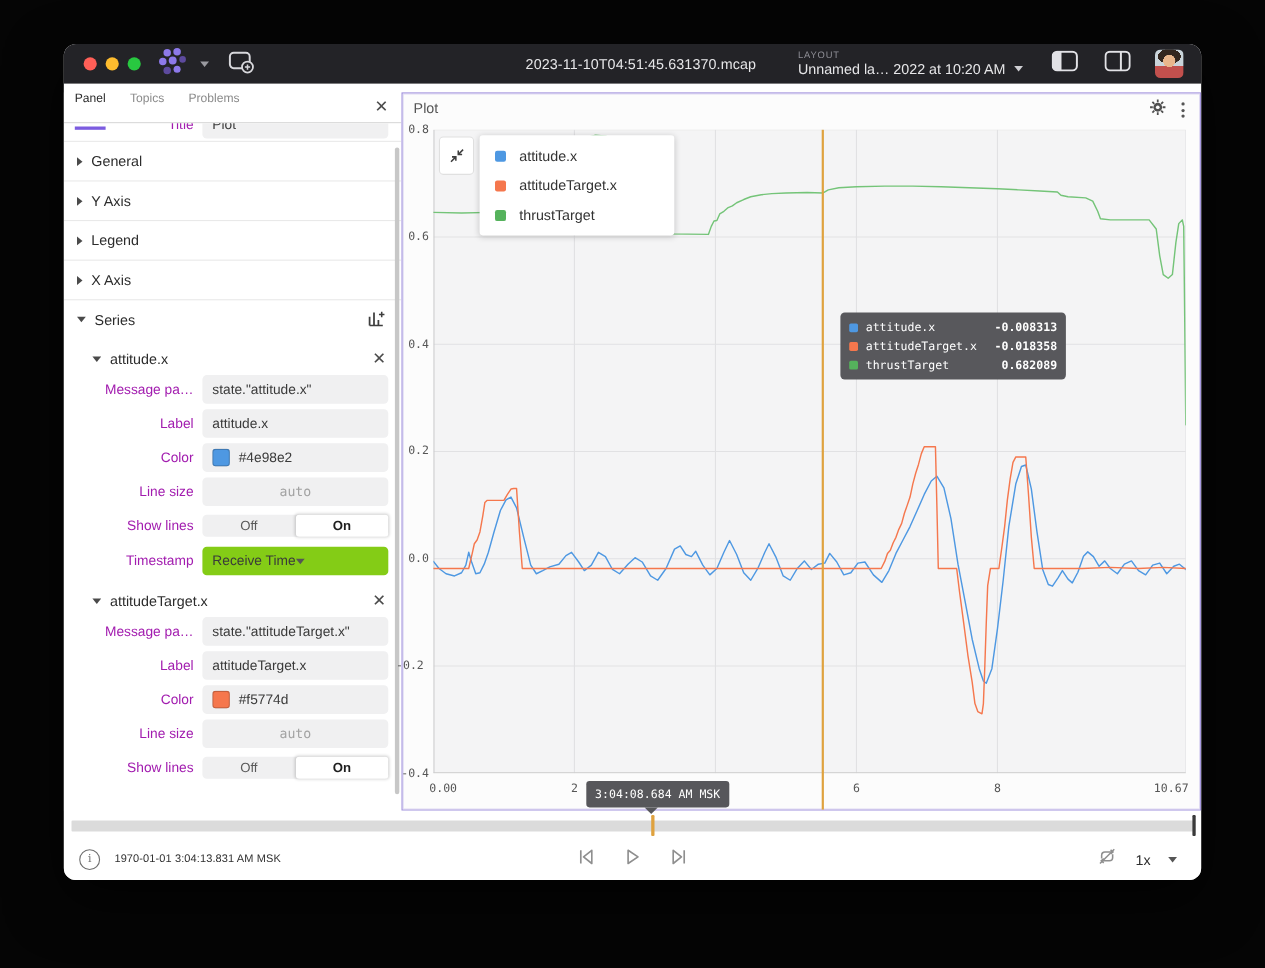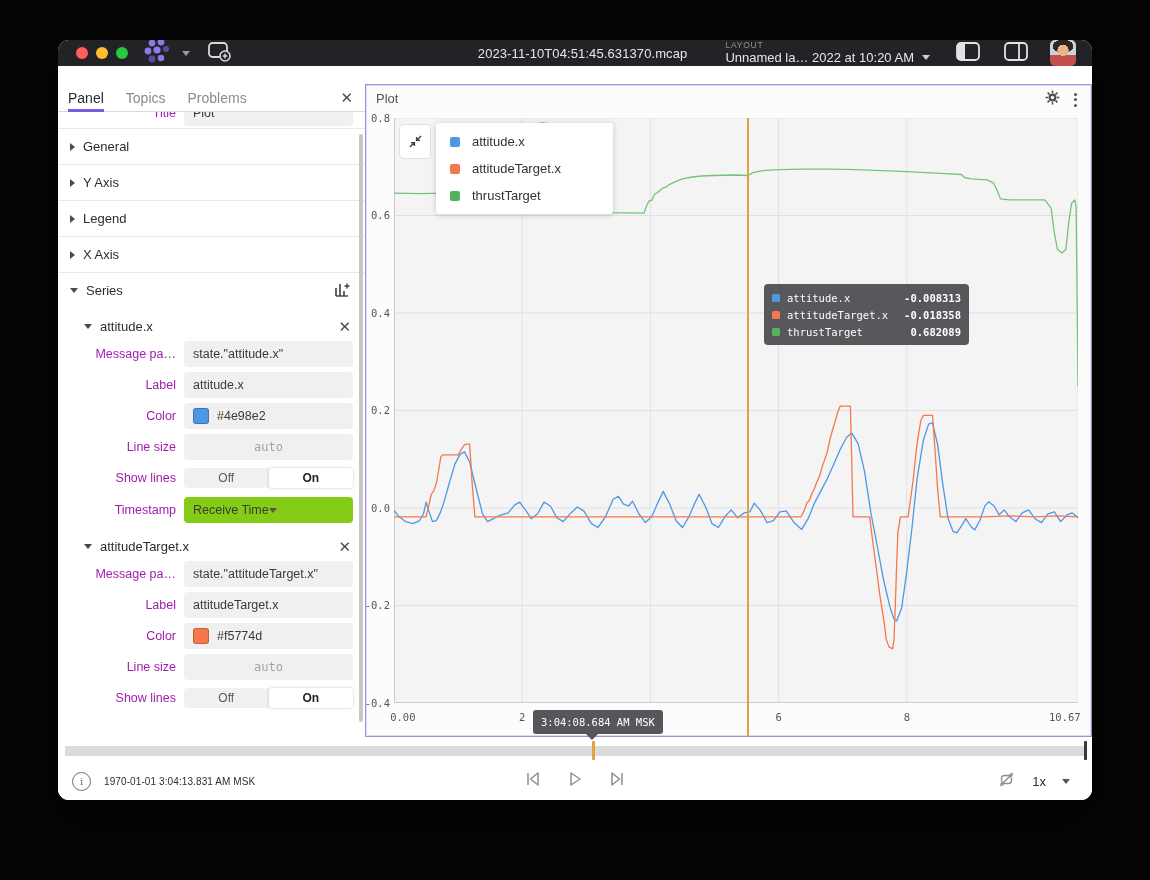--- a/index.html
+++ b/index.html
@@ -1,21 +1,21 @@
 <!DOCTYPE html>
 <html><head>
 <meta charset="utf-8">
 <style>
   html,body{margin:0;padding:0;background:#000;width:1150px;height:880px;
     font-family:"Liberation Sans",sans-serif;-webkit-font-smoothing:antialiased;}
   .stage{position:relative;width:1150px;height:880px;background:#050505;overflow:hidden;}
   .window{position:absolute;left:58px;top:40px;width:1034px;height:760px;border-radius:11px;
     background:#fff;overflow:hidden;box-shadow:0 18px 50px rgba(0,0,0,.65);}
   
-  .titlebar{position:absolute;left:0;top:0;width:100%;height:26px;background:#232327;
+  .titlebar{position:absolute;left:0;top:0;width:100%;height:36px;background:#232327;
     display:flex;align-items:center;}
   .traffic{display:flex;gap:8px;margin-left:18px;}
   .tl{width:12px;height:12px;border-radius:50%;}
   .tl.r{background:#ff5f57}.tl.y{background:#febc2e}.tl.g{background:#28c840}
   .logo{margin-left:14px;}
   .chev{width:0;height:0;border-left:4px solid transparent;border-right:4px solid transparent;
     border-top:5px solid #9a9aa0;display:inline-block;}
   .addpanel{margin-left:16px;}
   .tb-title{color:#e6e6e8;font-size:13px;margin-left:auto;letter-spacing:.1px;}
   .layout-group{margin-left:38px;line-height:1.1;cursor:default;}
@@ -25,21 +25,21 @@
   .avatar{width:26px;height:26px;border-radius:5px;margin:0 16px 0 22px;
     background:
       radial-gradient(circle at 50% 40%,#e9b68c 0 27%,rgba(0,0,0,0) 28%),
       radial-gradient(ellipse 40% 26% at 50% 24%,#33261e 0 99%,rgba(0,0,0,0) 100%),
       linear-gradient(#c9d4da 0 58%,#c2504d 58% 100%);}
   
   .main{position:absolute;left:0;top:44px;width:100%;height:653px;display:flex;background:#fff;}
   .sidebar{position:relative;width:307px;height:653px;background:#fff;flex:none;overflow:hidden;}
   .tabbar{height:27px;border-bottom:1px solid #d9d9d9;display:flex;align-items:center;
     padding-left:10px;position:relative;}
-  .tab{font-size:14px;color:#8b8b8b;margin-right:22px;position:relative;padding:6px 0 6px;}
+  .tab{font-size:11px;color:#8b8b8b;margin-right:22px;position:relative;padding:6px 0 22px;}
   .tab.active{color:#2b2b2b;}
   .tab.active::after{content:"";position:absolute;left:0;right:0;bottom:0;height:3px;background:#7c5ce0;}
   .tab-close{margin-left:auto;margin-right:12px;color:#4c4c4c;font-size:15px;line-height:1;cursor:pointer;}
   .cliprow{height:16px;overflow:hidden;position:relative;}
   .cliprow .frow{position:absolute;top:-12px;left:0;right:0;}
   .frow{display:flex;align-items:center;height:26px;margin-bottom:5px;}
   .flabel{width:118px;text-align:right;padding-right:8px;font-size:12.5px;color:#a21caf;flex:none;
     white-space:nowrap;overflow:hidden;}
   .finput{width:169px;height:26px;background:#f0f0f1;border-radius:4px;display:flex;align-items:center;
     padding:0 9px;font-size:12.5px;color:#3a3a3a;box-sizing:border-box;flex:none;}
@@ -324,21 +324,21 @@
               <polyline points="0.0,398.8 32.1,398.8 35.3,385.1 37.2,376.3 39.7,372.9 42.3,365.6 44.9,351.0 46.8,338.8 48.7,336.9 64.1,336.9 67.3,331.5 70.5,326.6 73.1,326.1 75.6,326.1 78.2,365.6 80.8,398.8 160.3,398.8 288.5,398.8 407.1,398.8 410.3,392.4 412.8,385.1 415.4,382.2 418.0,375.4 420.5,370.5 423.1,363.2 425.7,357.8 428.2,348.6 430.8,341.2 433.3,333.9 435.9,321.7 438.5,312.0 441.0,304.2 443.6,294.4 446.2,288.1 456.4,288.1 457.7,341.2 459.0,398.8 475.7,398.8 478.2,419.3 482.1,448.5 485.9,477.7 489.8,502.1 492.3,521.6 494.9,528.9 498.7,530.9 500.0,521.6 501.3,487.5 502.6,448.5 503.9,414.4 506.4,398.8 514.1,398.8 516.7,380.2 519.3,360.7 521.8,336.4 524.4,316.9 526.9,302.3 529.5,297.4 538.5,297.4 541.0,331.5 543.6,370.5 546.2,398.8 589.8,398.8 615.4,397.8 641.0,398.8 663.5,397.8 684.0,398.8" fill="none" stroke="#f5774d" stroke-width="1.3" stroke-linejoin="round" stroke-linecap="round"></polyline>
               <polyline points="0.0,75.1 25.6,75.6 51.3,75.1 76.9,75.6 102.6,75.1 128.2,73.1 131.4,58.5 134.6,24.4 138.5,7.3 147.4,4.9 157.1,5.9 163.5,12.2 173.1,34.1 182.7,63.4 192.3,82.9 201.9,92.6 211.5,94.6 250.0,95.1 252.6,87.8 255.1,82.9 257.7,82.4 260.3,76.5 264.1,74.1 268.0,70.7 271.8,69.2 275.7,66.3 282.1,63.4 288.5,60.9 298.1,59.0 307.7,58.0 320.5,57.5 339.8,57.0 353.9,57.5 359.0,54.6 368.6,52.7 384.6,51.7 410.3,51.2 435.9,51.2 461.6,51.7 487.2,52.7 512.8,53.6 532.1,54.6 551.3,55.6 567.3,56.5 570.5,59.5 576.9,60.9 593.0,61.9 599.4,64.8 603.9,74.1 606.4,80.9 615.4,81.9 650.7,81.9 657.1,90.2 660.3,114.6 663.5,131.6 668.0,135.0 671.8,131.6 675.0,102.4 677.6,85.3 680.8,81.9 682.1,87.8 683.0,170.6 684.0,268.1" fill="none" stroke="#74c478" stroke-width="1.3" stroke-linejoin="round" stroke-linecap="round"></polyline>
             </svg>
         </div>
         <div id="axis-labels" style="position: absolute; left: 0px; top: 0px; width: 100%; height: 100%; pointer-events: none;">
             <div class="ylab" style="top: 26.5px; left: -6px; width: 30px; text-align: right; position: absolute;">0.8</div>
             <div class="ylab" style="top: 124px; left: -6px; width: 30px; text-align: right; position: absolute;">0.6</div>
             <div class="ylab" style="top: 221.5px; left: -6px; width: 30px; text-align: right; position: absolute;">0.4</div>
             <div class="ylab" style="top: 319px; left: -6px; width: 30px; text-align: right; position: absolute;">0.2</div>
             <div class="ylab" style="top: 416.5px; left: -6px; width: 30px; text-align: right; position: absolute;">0.0</div>
-            <div class="ylab" style="top: 514px; left: -6px; width: 30px; text-align: right; position: absolute;">-0.2</div>
+            <div class="ylab" style="top: 514px; left: -6px; width: 30px; text-align: left; position: absolute;">-0.2</div>
             <div class="ylab" style="top: 611.5px; left: -6px; width: 30px; text-align: right; position: absolute;">-0.4</div>
             <div class="xlab" style="left: 28px; transform: translateX(-15%);">0.00</div>
             <div class="xlab" style="left: 156.21px; transform: translateX(-50%);">2</div>
             <div class="xlab" style="left: 284.42px; transform: translateX(-50%);">4</div>
             <div class="xlab" style="left: 412.63px; transform: translateX(-50%);">6</div>
             <div class="xlab" style="left: 540.84px; transform: translateX(-50%);">8</div>
             <div class="xlab" style="left: 712px; transform: translateX(-92%);">10.67</div>
           </div>
         <div class="playhead" id="plot-playhead" style="left: 381.109px; background: rgb(223, 162, 63);"></div>
 

